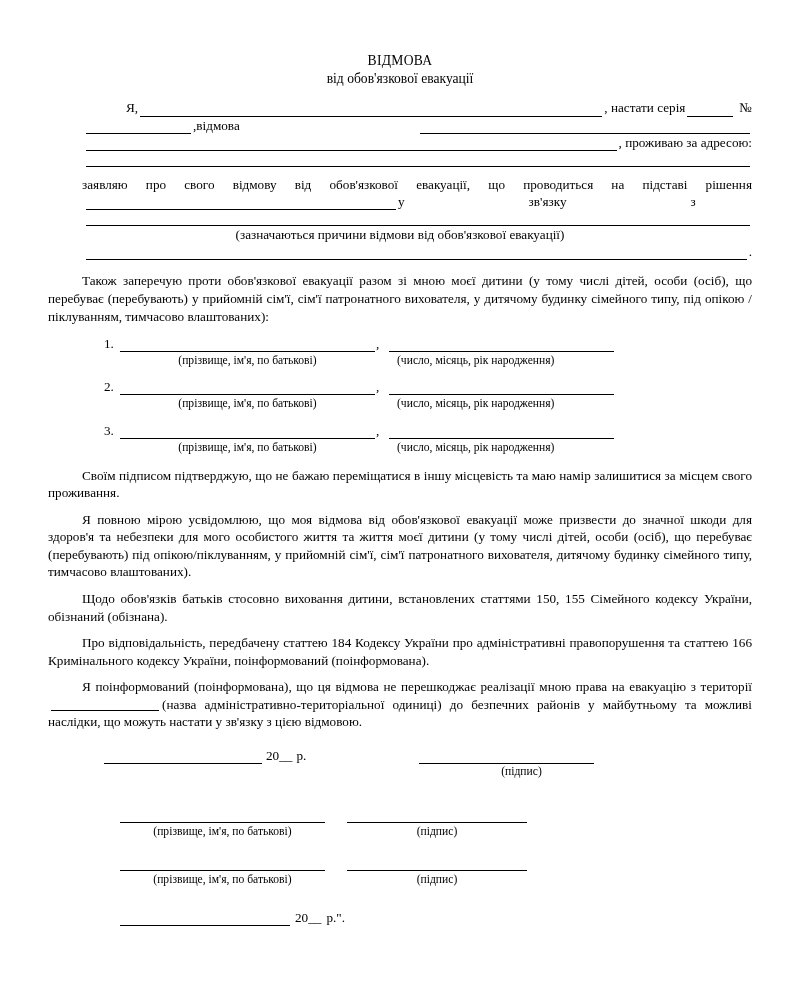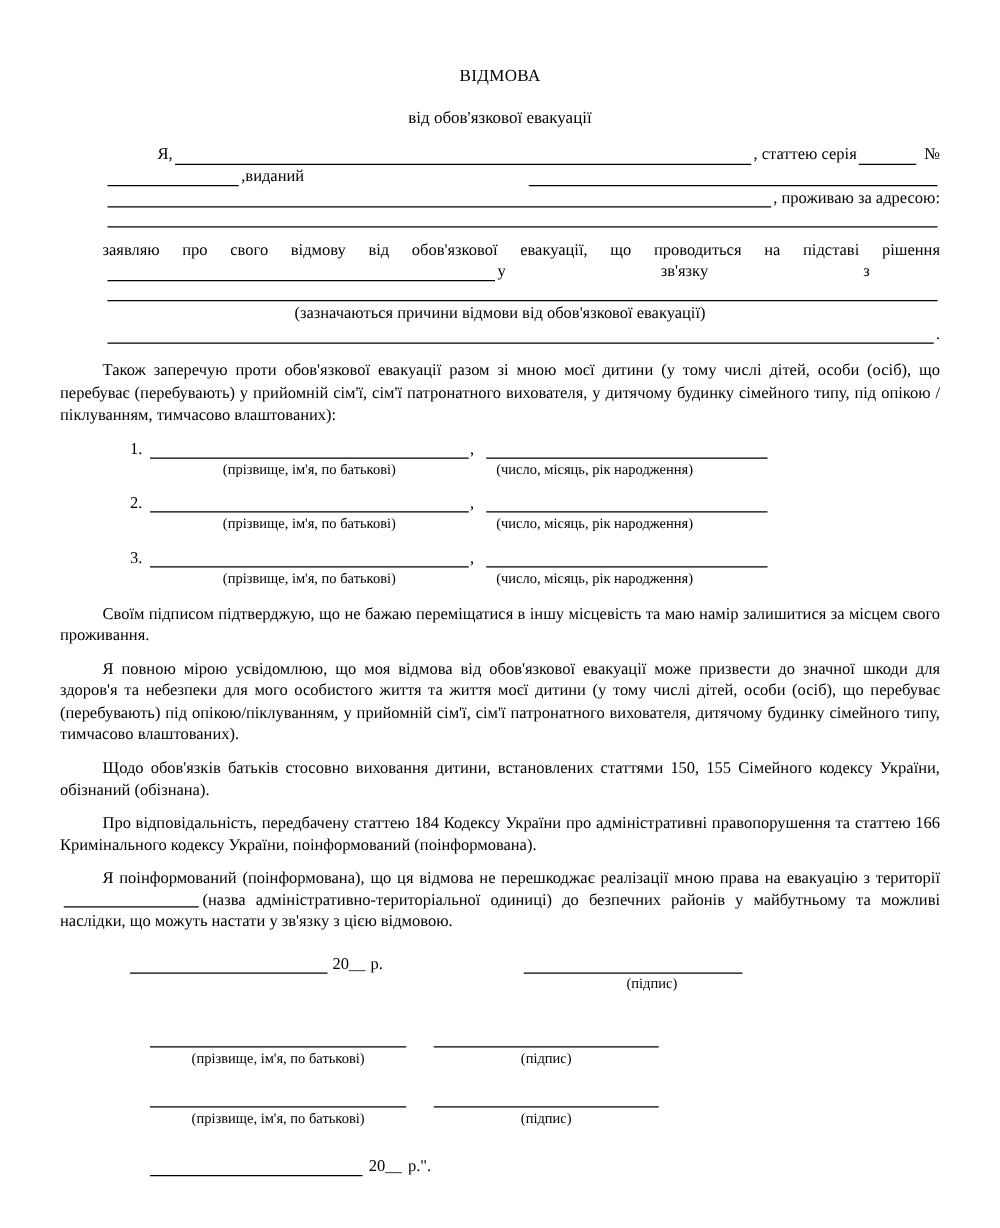--- a/index.html
+++ b/index.html
@@ -23,21 +23,21 @@
     padding: 52px 48px 10px 48px;
   }
   .title {
     text-align: center;
     font-size: 13.6px;
     letter-spacing: 0.3px;
   }
   .subtitle {
     text-align: center;
     font-size: 13.6px;
-    margin-top: 15px;
+    margin-top: 0;
     margin-bottom: 12px;
   }
   .row {
     display: flex;
     align-items: flex-end;
     width: 100%;
     white-space: nowrap;
   }
   .fill {
     flex: 1 1 auto;
@@ -141,28 +141,28 @@
 <body>
 
 <div class="page">
 
   <div class="title">ВІДМОВА</div>
   <div class="subtitle">від обов'язкової евакуації</div>
 
   <div class="row">
     <span class="t" style="padding-left:78px;">Я,</span>
     <span class="fill"></span>
-    <span class="t">, статтею  серія</span>
+    <span class="t">, настати  серія</span>
     <span class="fill short" style="width:46px;"></span>
     <span class="t" style="padding-left:4px;">№</span>
   </div>
 
   <div class="row">
     <span class="fill short" style="width:105px;margin-left:38px;"></span>
-    <span class="t">,виданий</span>
+    <span class="t">,відмова</span>
     <span class="fill" style="margin-left:180px;"></span>
   </div>
 
   <div class="row">
     <span class="fill" style="margin-left:38px;"></span>
     <span class="t">, проживаю за адресою:</span>
   </div>
 
   <div class="row">
     <span class="fill" style="margin-left:38px;"></span>

